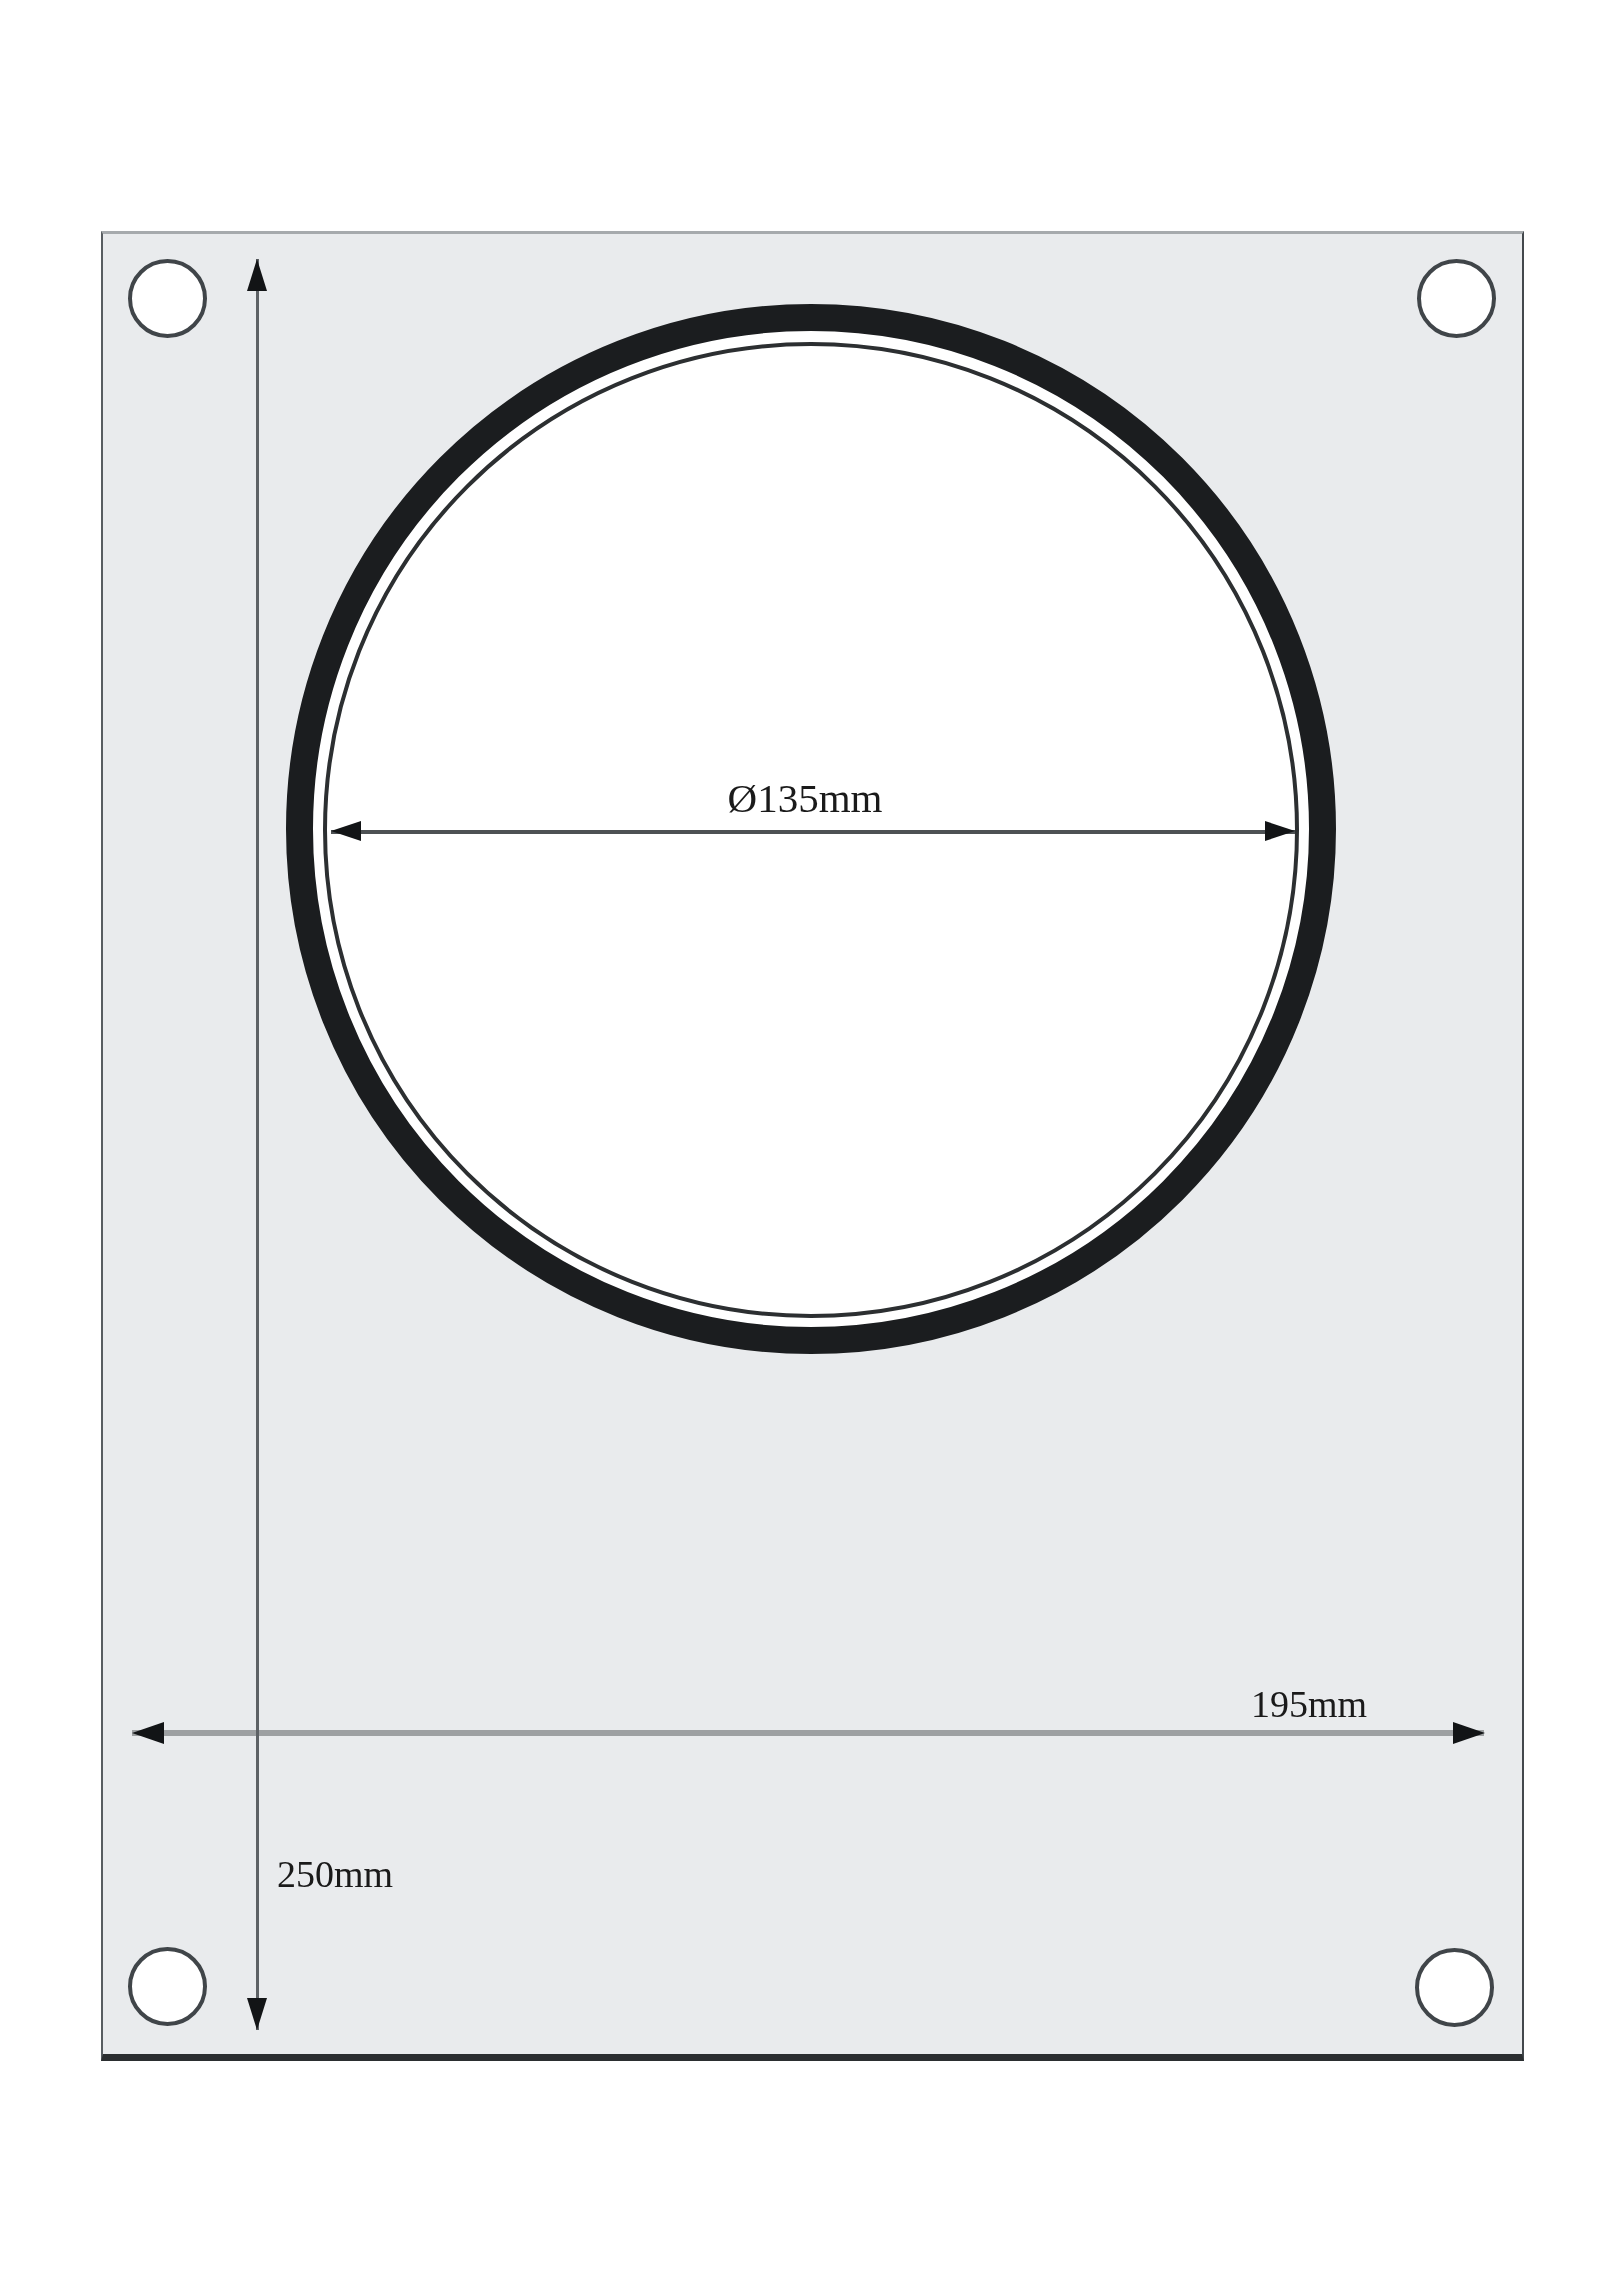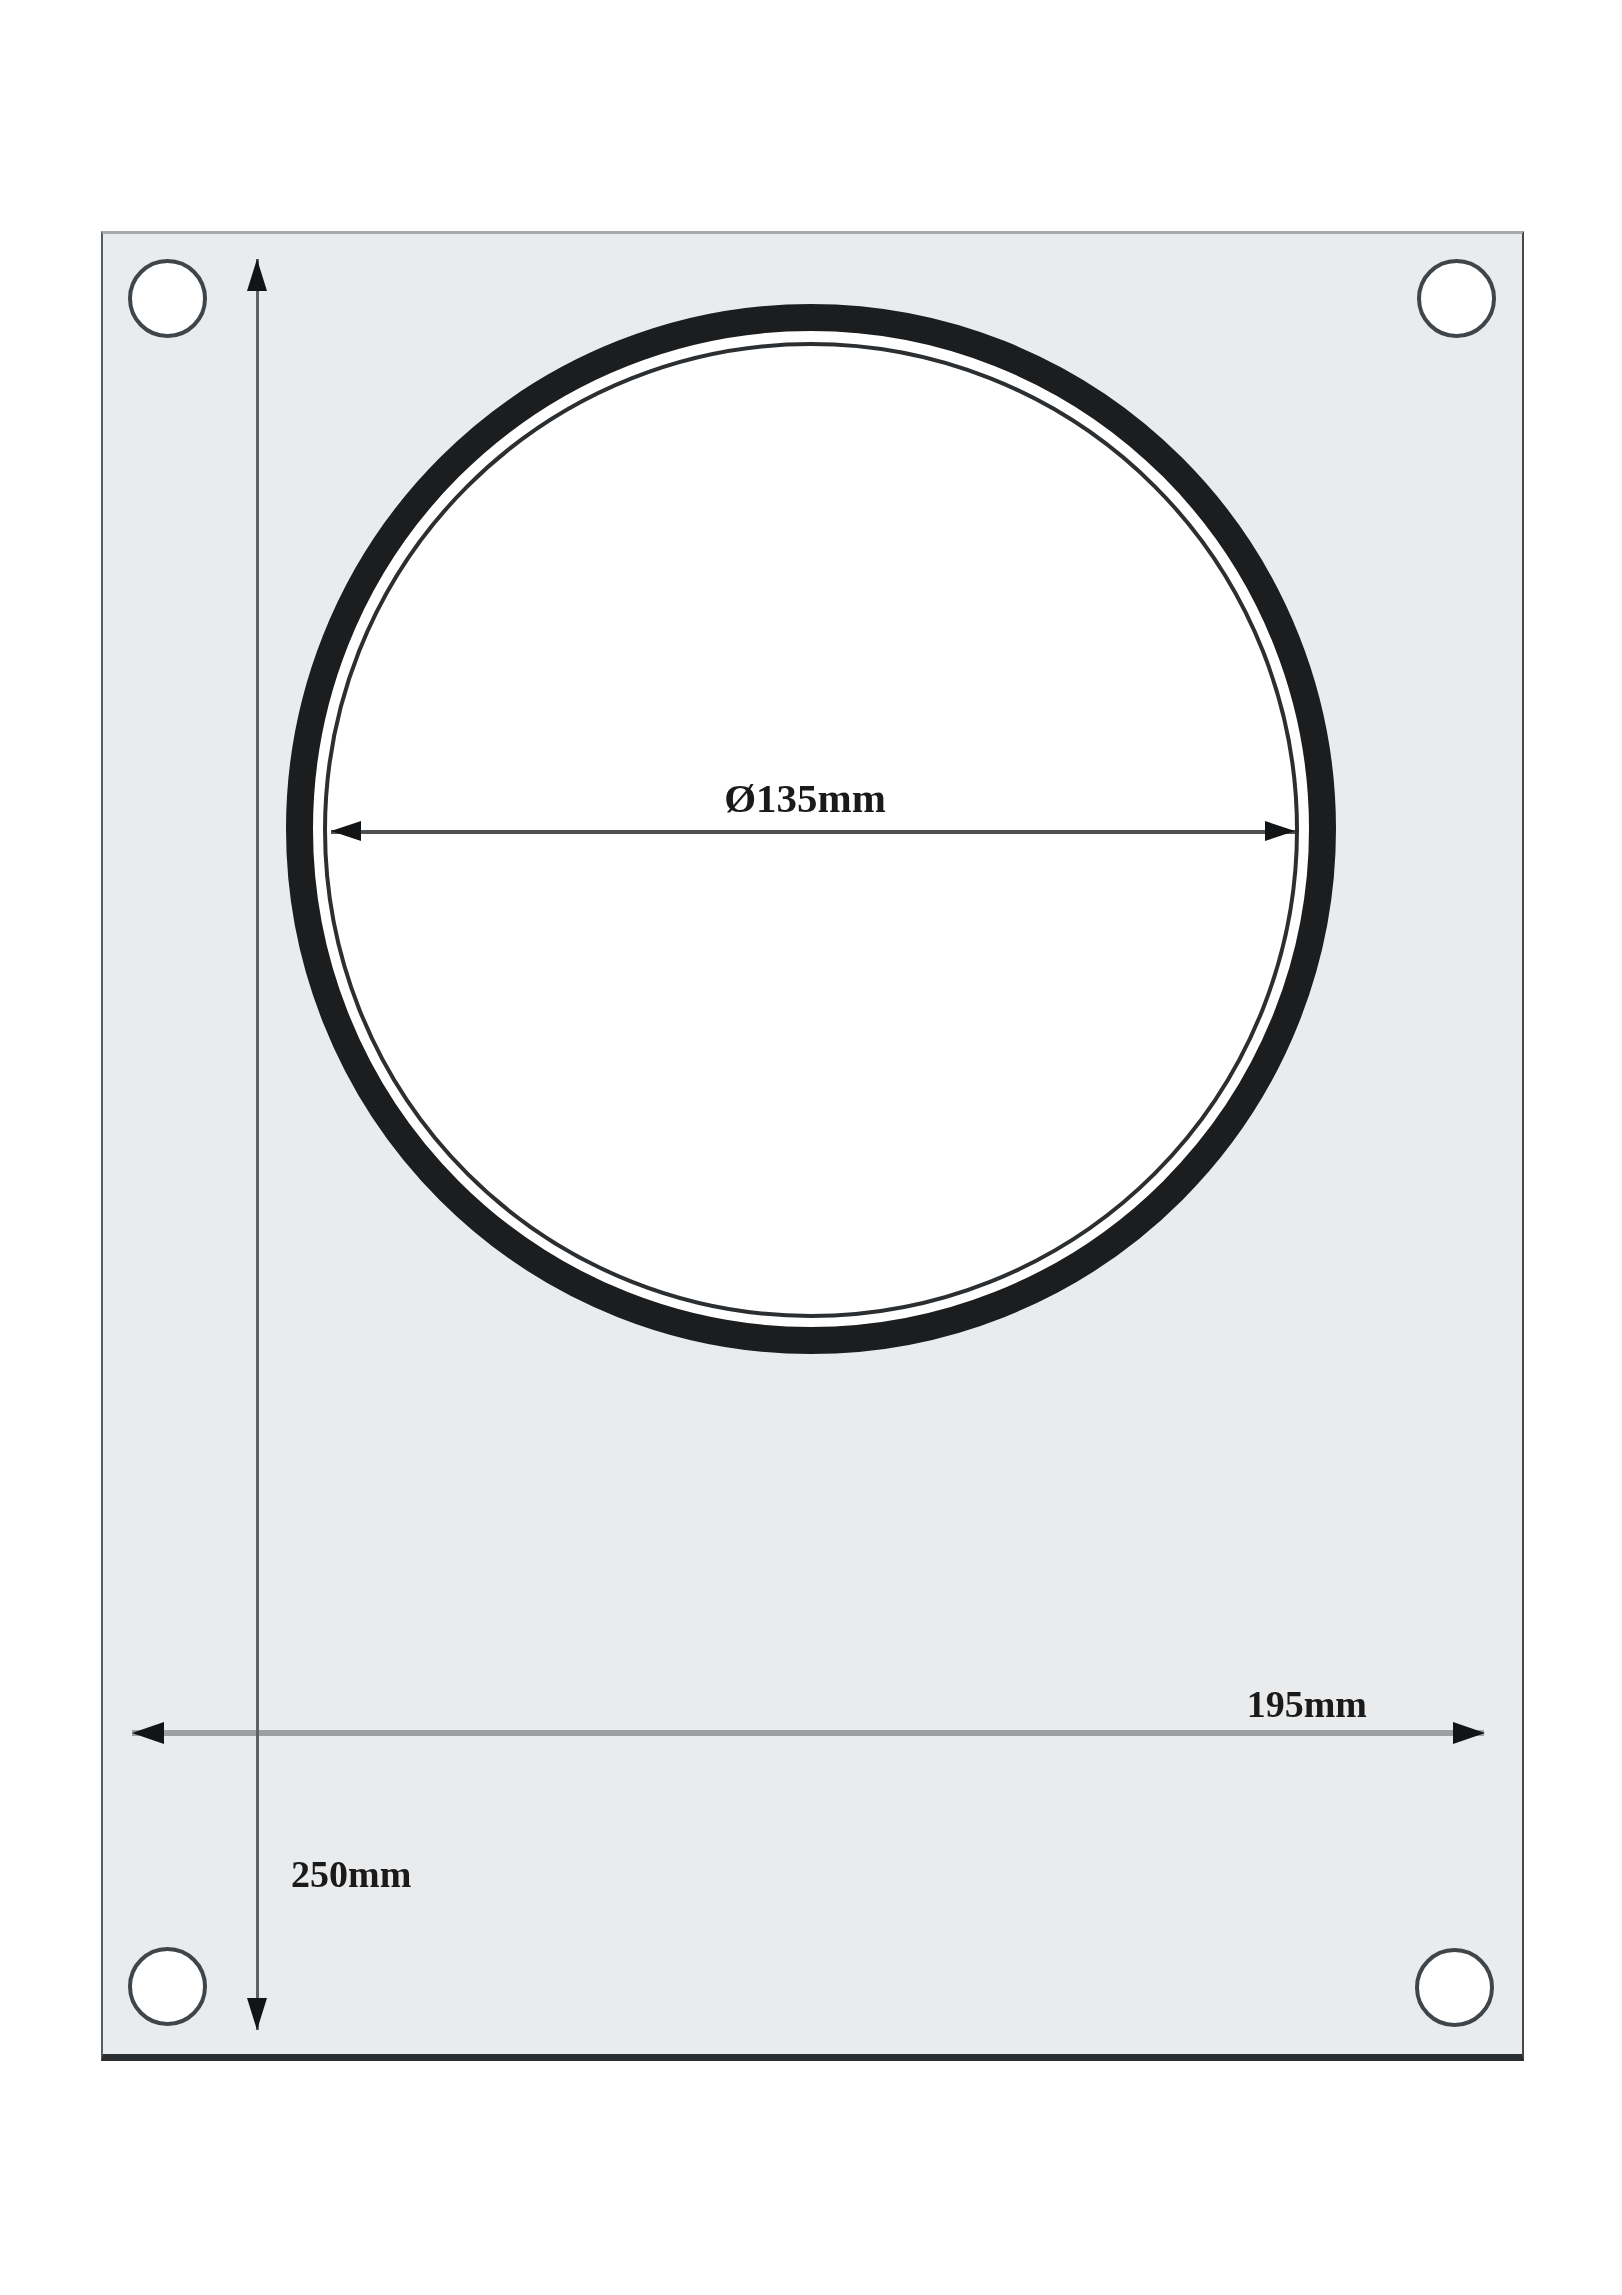--- a/index.html
+++ b/index.html
@@ -70,32 +70,31 @@
   .dia-ah-r   { left: 1162px; top: 587px;  }
   .width-ah-l { left: 29px;   top: 1488px; border-top-width: 11px; border-bottom-width: 11px; border-right-width: 32px; }
   .width-ah-r { left: 1350px; top: 1488px; border-top-width: 11px; border-bottom-width: 11px; border-left-width: 32px; }
   .height-ah-t{ left: 144px;  top: 24.6px;   }
   .height-ah-b{ left: 144px;  top: 1764px; }
   
   .dim-label {
     position: absolute;
     color: #1a1a1a;
     white-space: nowrap;
-    font-weight: bold;
   }
   .dia-label {
     left: 504px; top: 541px; width: 396px; height: 46px;
     font-size: 41px; line-height: 46px; text-align: center;
   }
   .width-label {
     left: 1026px; top: 1448px; width: 238px; height: 44px;
     font-size: 38px; line-height: 44px; text-align: right;
   }
   .height-label {
-    left: 188px; top: 1618px; height: 44px;
+    left: 174px; top: 1618px; height: 44px;
     font-size: 38px; line-height: 44px; text-align: center;
   }
 </style>
 </head>
 <body>
 
 <div id="canvas">
 
   <div class="plate">
 

